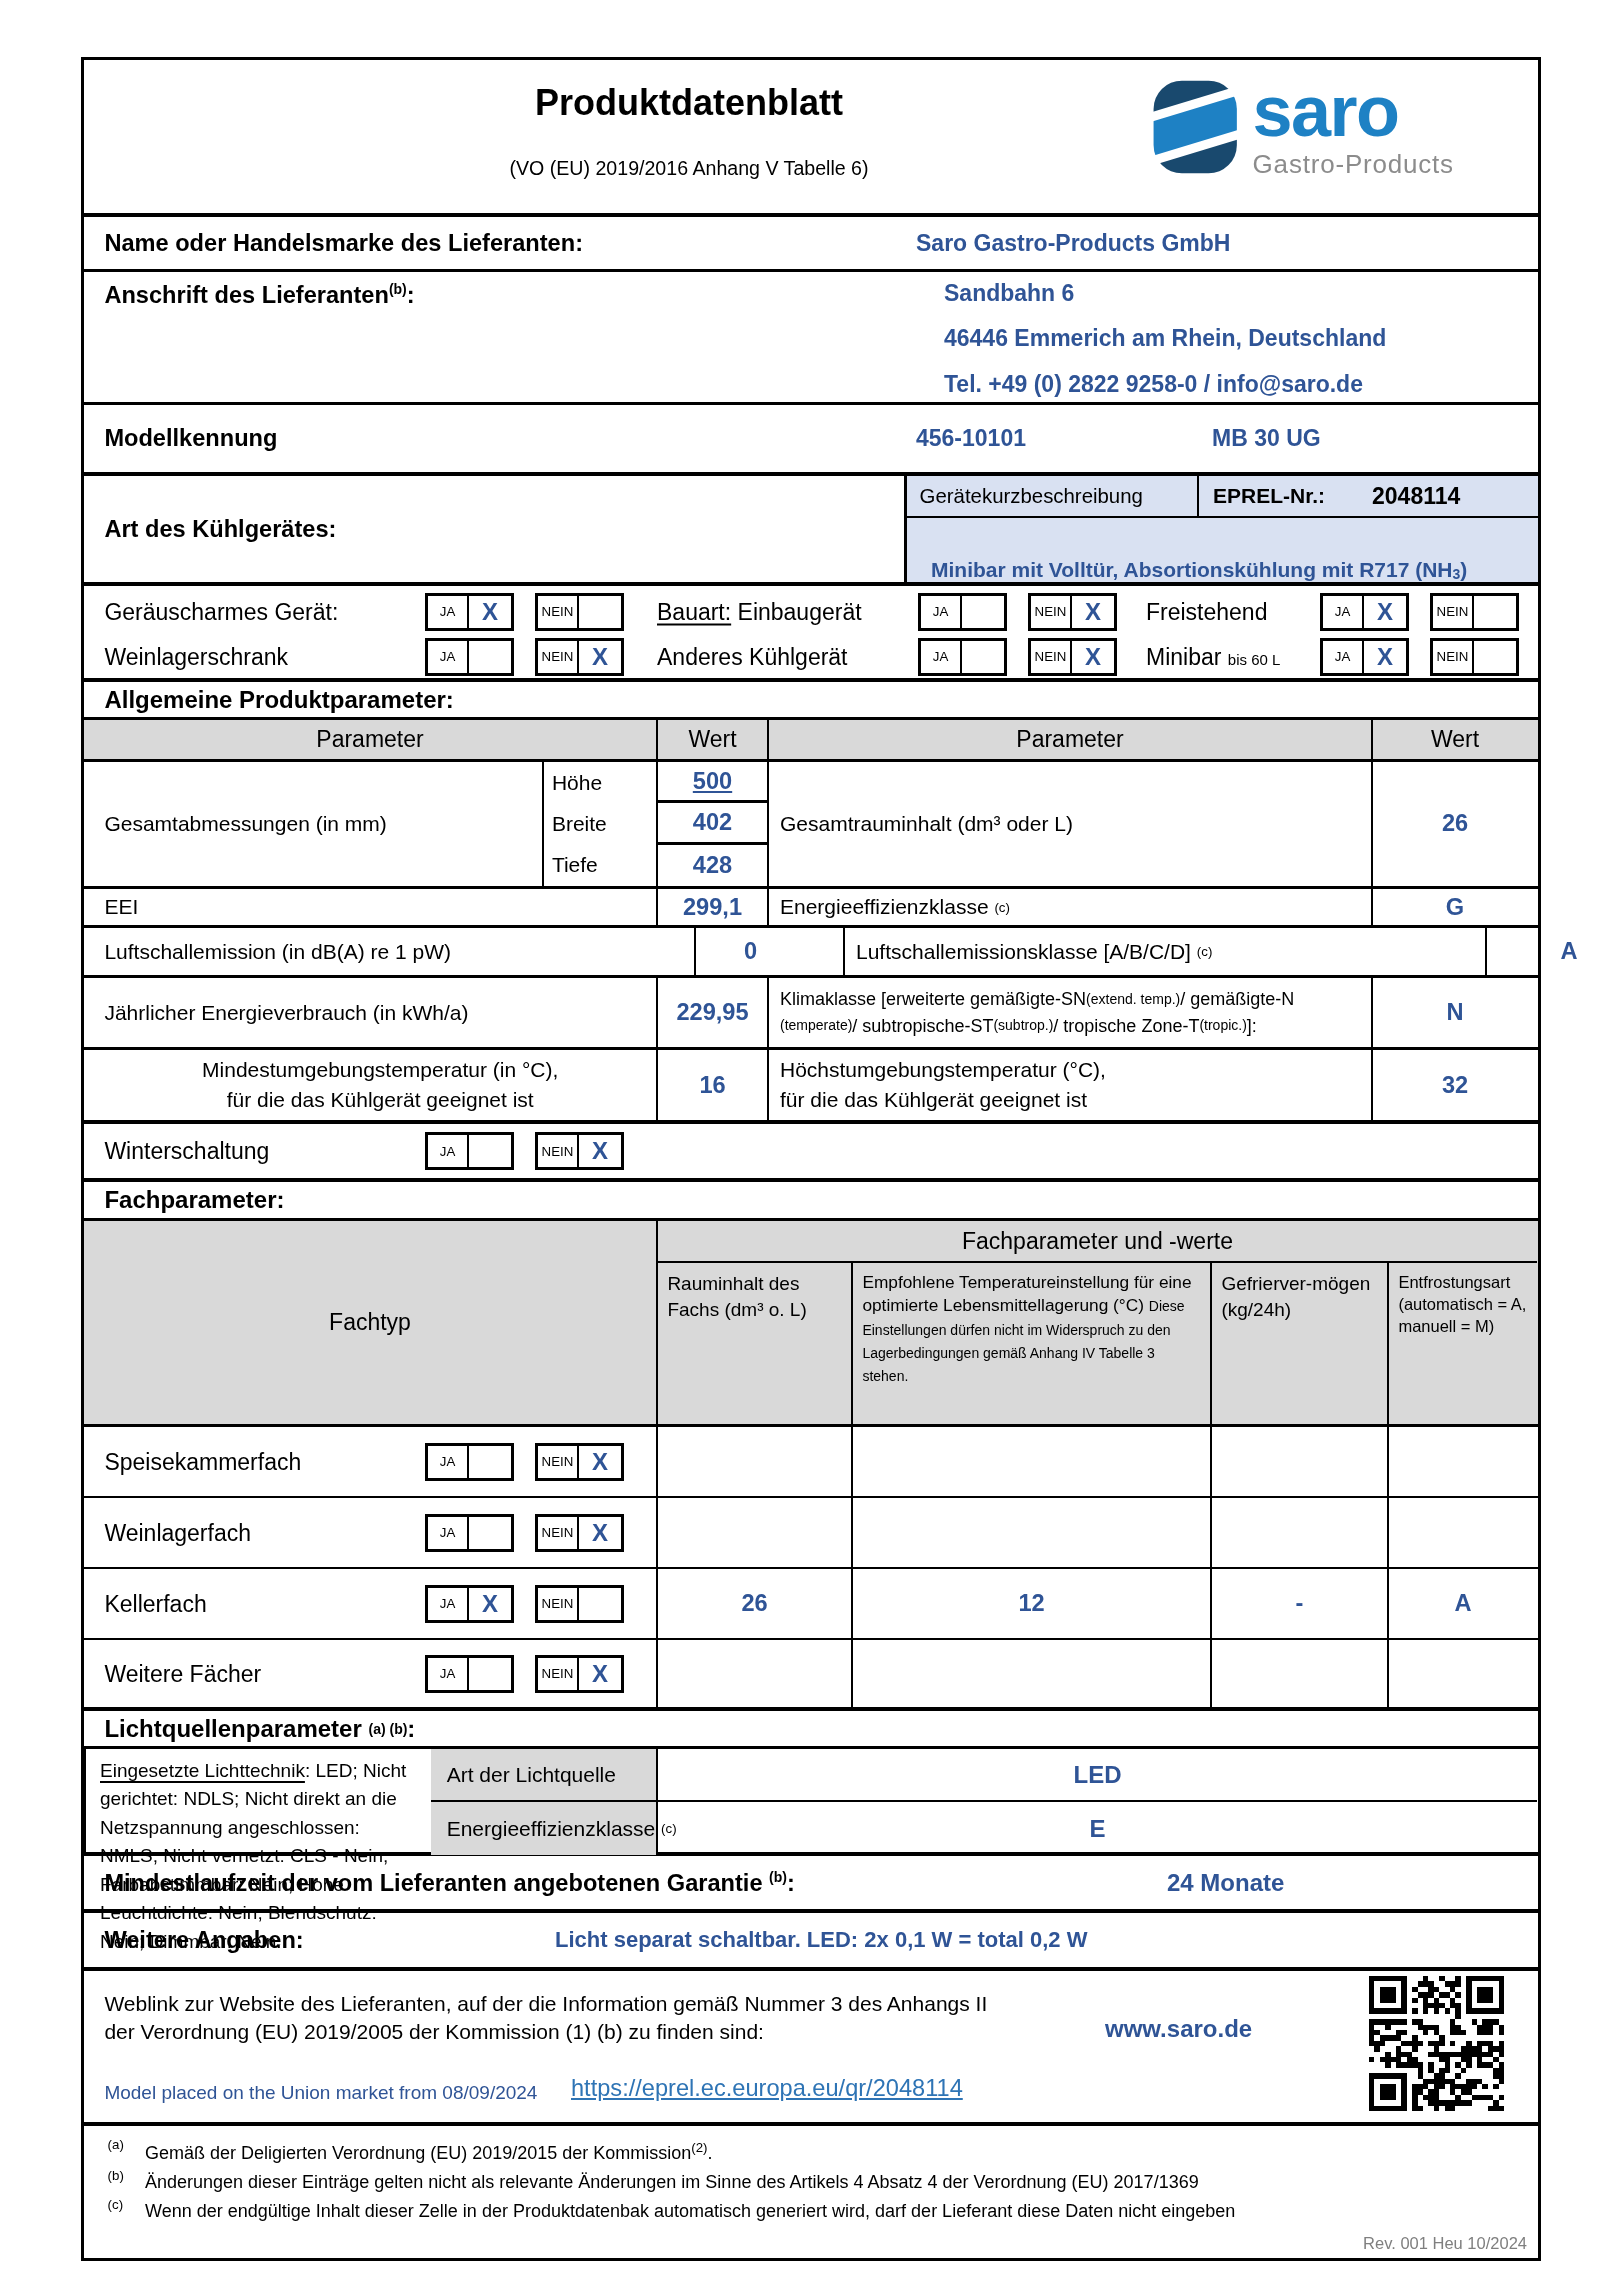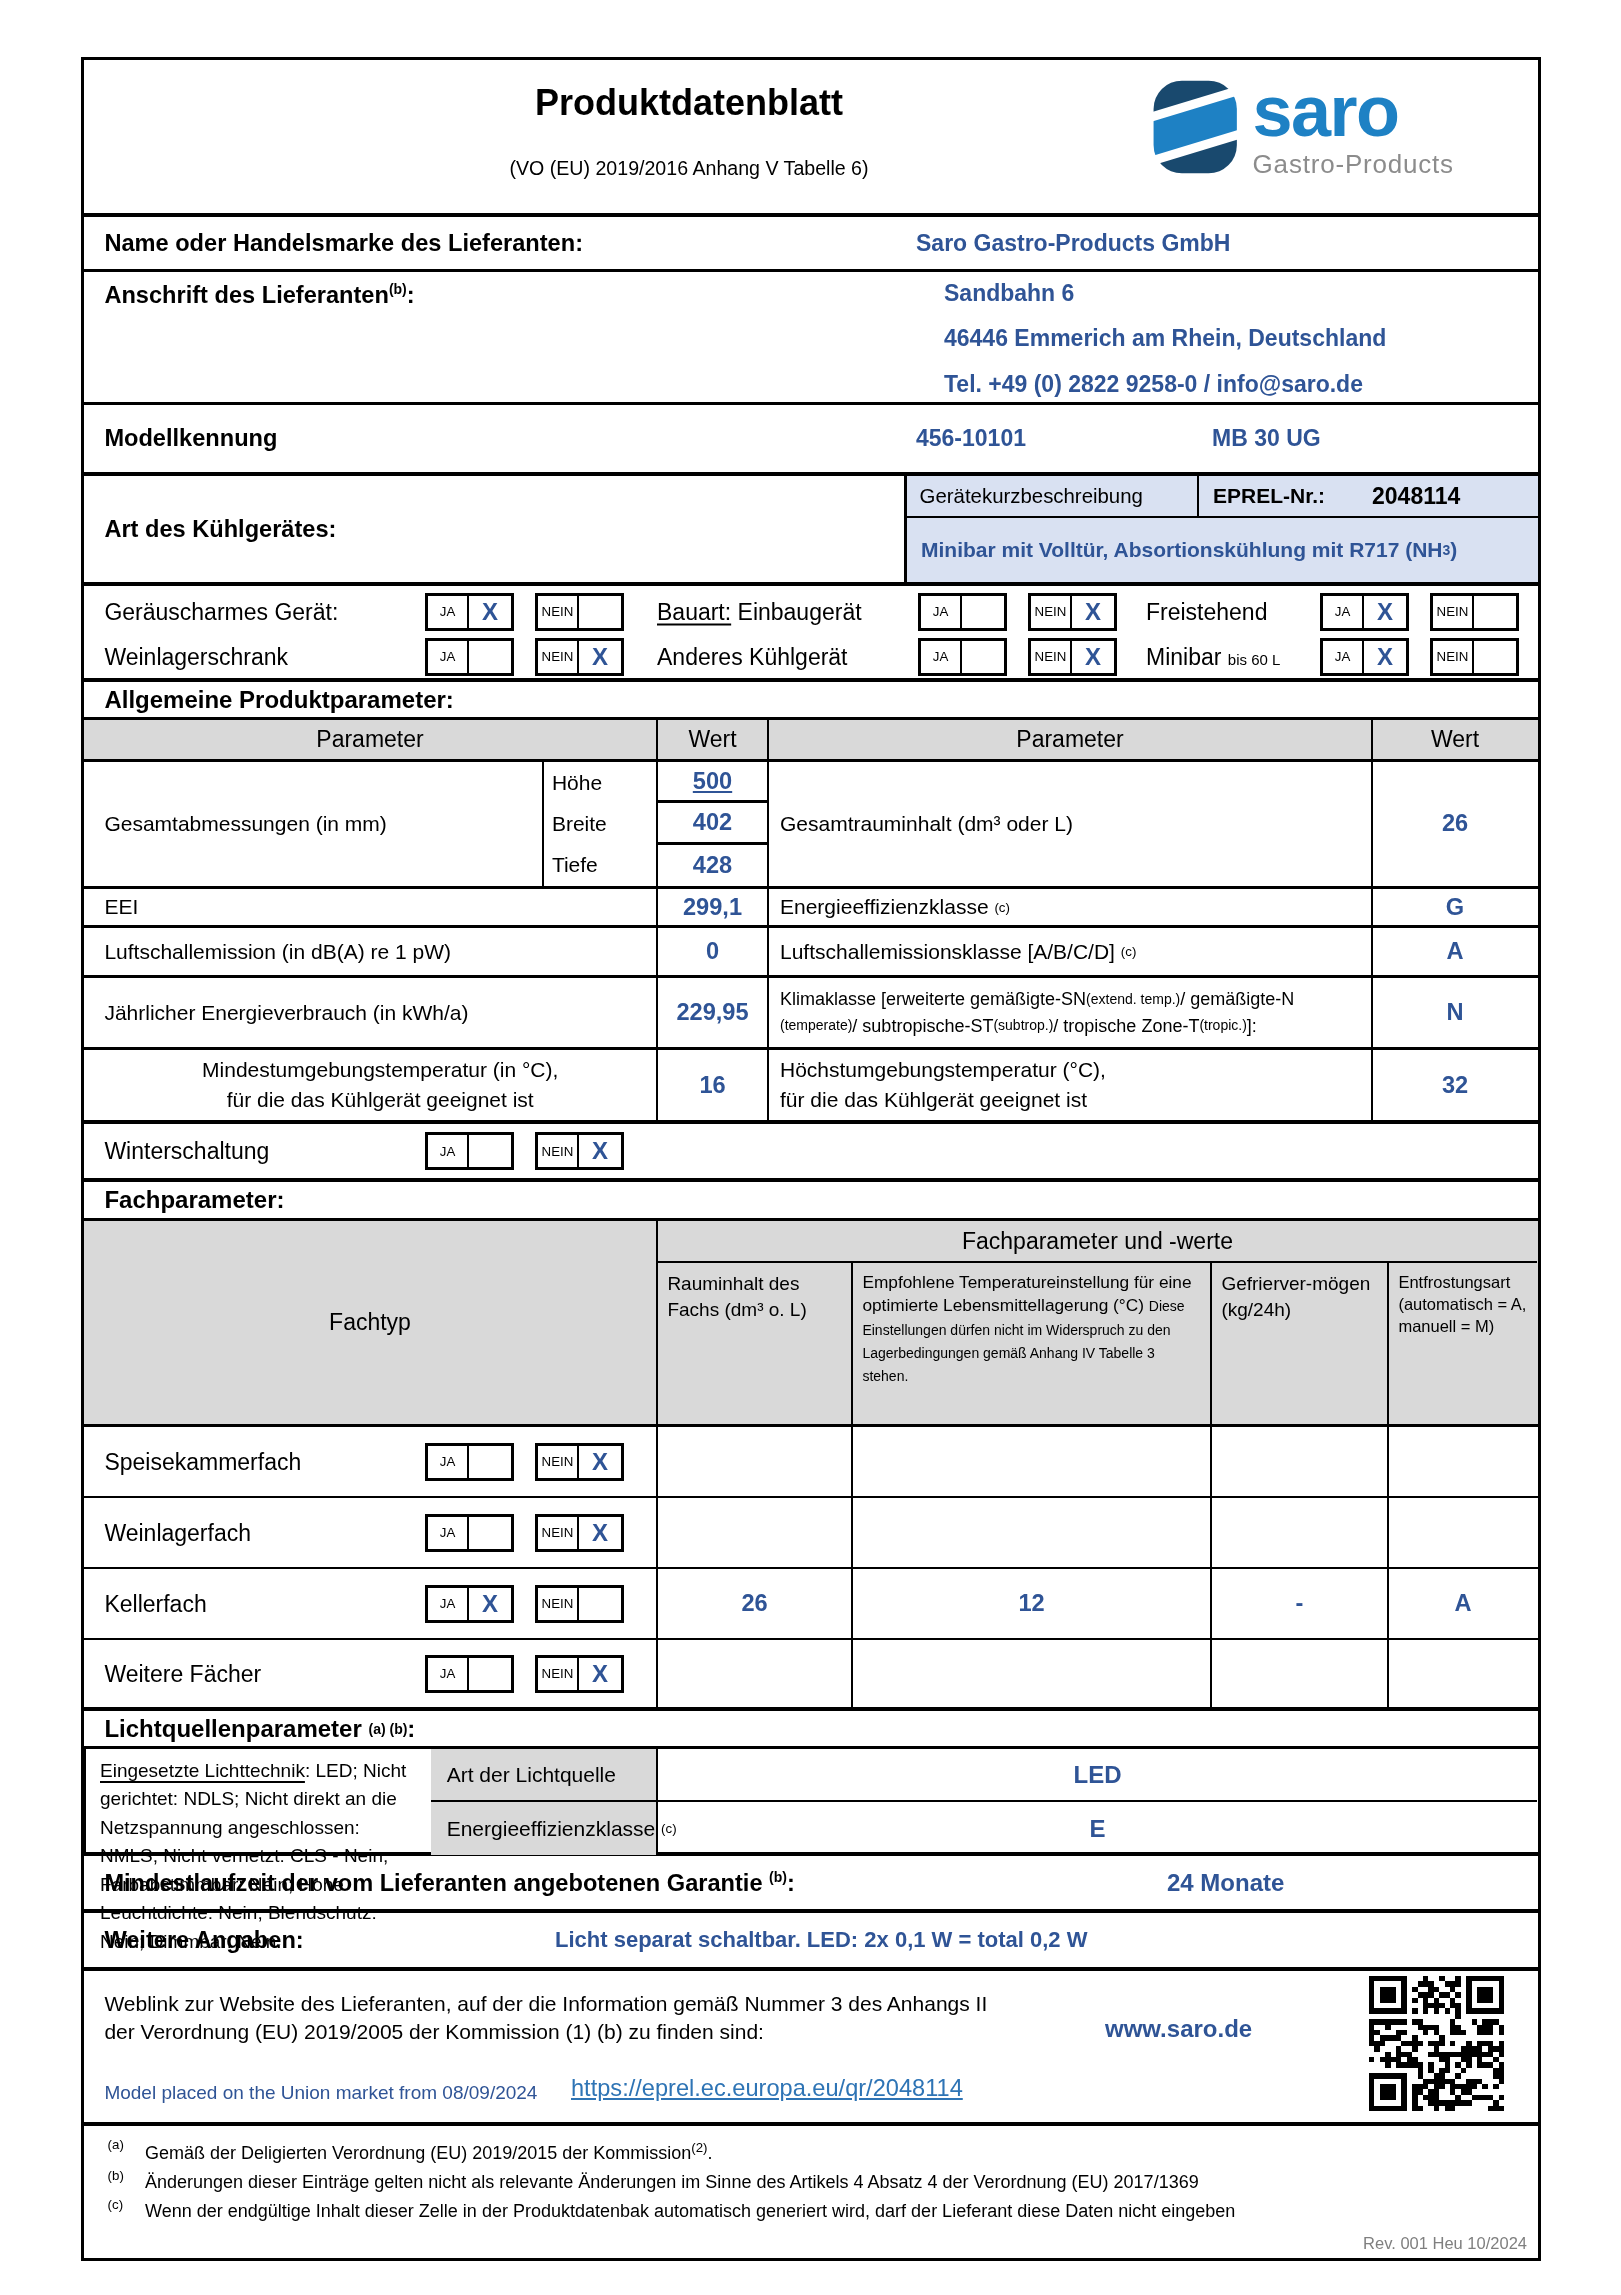--- a/index.html
+++ b/index.html
@@ -39,21 +39,21 @@
   
   .r-art { height:110px; }
   .art-label { position:absolute; left:0; top:0; height:100%; display:flex; align-items:center; }
   .art-box { position:absolute; right:0; top:0; width:634px; height:100%;
              border-left:3.1px solid #000; background:#D9E1F2; display:flex; flex-direction:column; }
   .art-box-head { height:42px; border-bottom:2.4px solid #000; display:flex; }
   .art-short { width:292px; border-right:2.4px solid #000; display:flex; align-items:center; padding-left:12.6px; font-size:20.4px; }
   .art-eprel { flex:1; display:flex; align-items:center; padding-left:14px; gap:47px; }
   .art-eprel .k { font-size:21px; font-weight:bold; }
   .art-eprel .v { font-size:23px; font-weight:bold; }
-  .art-desc { flex:1; display:flex; align-items:center; padding-left:14px; font-size:21px; font-weight:bold; color:#2F5496; }
+  .art-desc { flex:1; display:flex; align-items:flex-end; padding-left:24px; font-size:21px; font-weight:bold; color:#2F5496; }
   .art-desc sub { font-size:14px; vertical-align:-4.7px; }
 
   
   .r-checks { height:96px; padding-top:3.1px; }
   .ckrow { position:relative; height:45px; }
   .ckrow .cklab { position:absolute; top:50%; transform:translateY(-50%); font-size:23px; }
   .cb { position:absolute; top:50%; transform:translateY(-50%); display:inline-flex; border:3.1px solid #000; height:38px; background:#fff; }
   .cb-l { width:41px; display:flex; align-items:center; justify-content:center; font-size:13.3px; border-right:2.4px solid #000; }
   .cb-x { width:42px; display:flex; align-items:center; justify-content:center; font-size:24px; font-weight:bold; color:#2F5496; line-height:1; }
   .u { text-decoration:underline; text-decoration-thickness:1.6px; text-underline-offset:3.9px; }
@@ -281,21 +281,21 @@
       <div class="span3 cell-value" style="grid-column:5;">26</div>
     </div>
 
     <div class="row g-row bb4" style="height:39px;">
       <div>EEI</div>
       <div class="cell-value">299,1</div>
       <div class="cell-label"><span>Energieeffizienzklasse</span>&nbsp;<sup class="fn">(c)</sup></div>
       <div class="cell-value">G</div>
     </div>
 
-    <div class="row g-row bb4" style="height:50px;">
+    <div class="row g-row bb4" style="height:50px;gap:38px;">
       <div>Luftschallemission (in dB(A) re 1 pW)</div>
       <div class="cell-value">0</div>
       <div class="cell-label"><span>Luftschallemissionsklasse [A/B/C/D]</span>&nbsp;<sup class="fn">(c)</sup></div>
       <div class="cell-value">A</div>
     </div>
 
     <div class="row g-row bb4" style="height:72px;">
       <div>Jährlicher Energieverbrauch (in kWh/a)</div>
       <div class="cell-value">229,95</div>
       <div class="klima">

